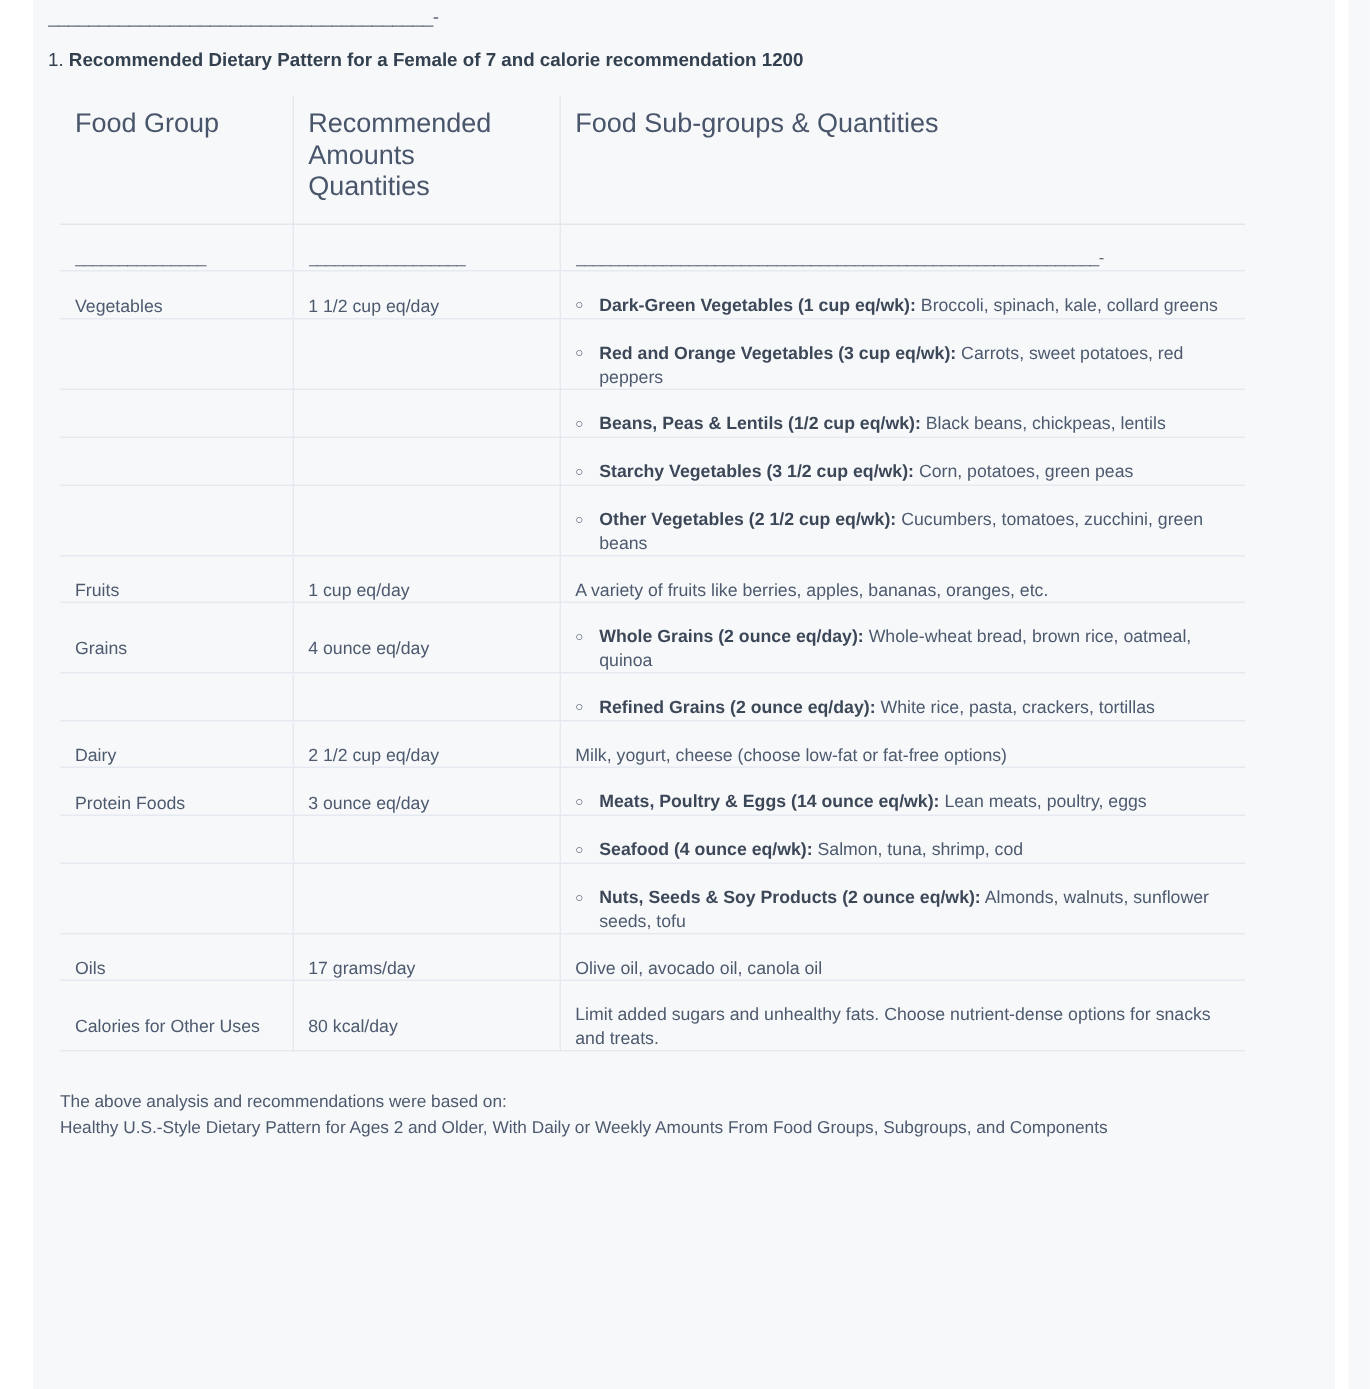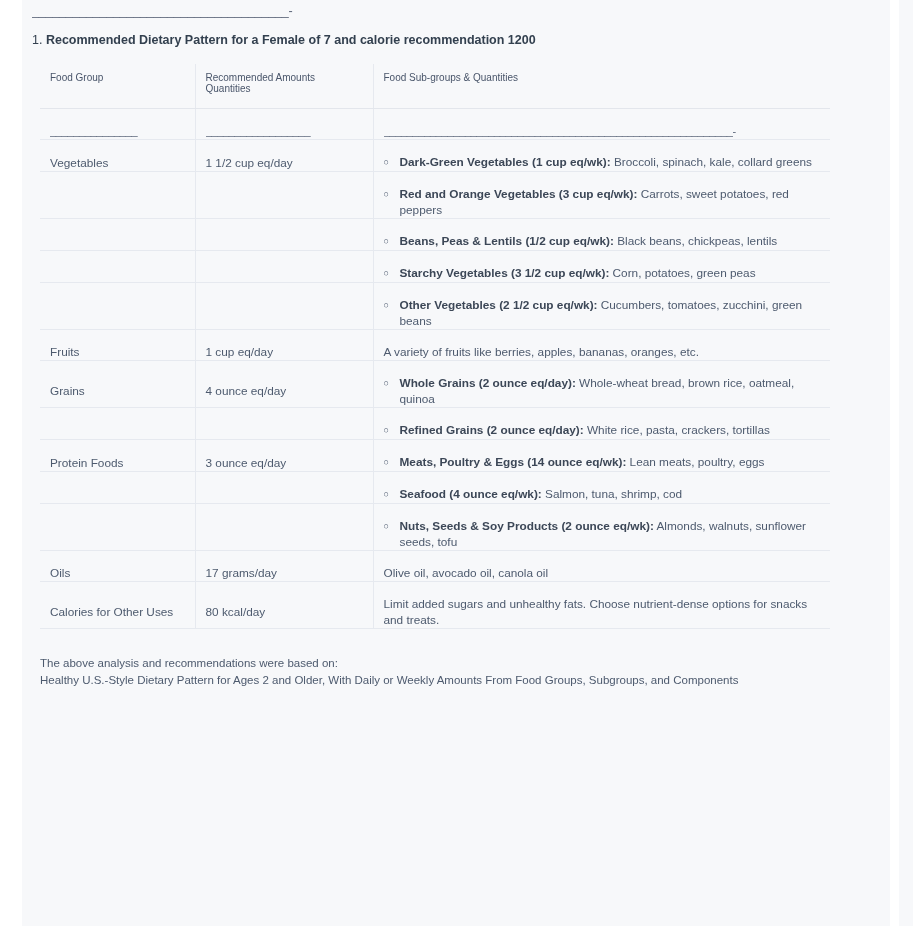--- a/index.html
+++ b/index.html
@@ -84,21 +84,21 @@
     width: 790px;
     table-layout: fixed;
   }
   table.diet-table col.c1 { width: 155px; }
   table.diet-table col.c2 { width: 178px; }
   table.diet-table col.c3 { width: 457px; }
 
   table.diet-table th {
     text-align: left;
     font-weight: 400;
-    font-size: 10px;
+    font-size: 18px;
     color: #49556a;
     padding: 8px 10px 14px 10px;
     border-bottom: 1px solid #e3e6ec;
     vertical-align: top;
   }
   table.diet-table td {
     font-size: 11.8px;
     color: #4d5a6e;
     padding: 14px 10px 0 10px;
     border-bottom: 1px solid #e6e9ef;
@@ -266,20 +266,30 @@
               <td></td>
               <td></td>
               <td class="last">
                 <div class="sub-row">
                   <span class="sub-bullet">○</span>
                   <span class="sub-text"><b>Refined Grains (2 ounce eq/day):</b><span> White rice, pasta, crackers, tortillas</span></span>
                 </div>
               </td>
             </tr>
             <tr>
+              <td>Dairy</td>
+              <td>2 1/2 cup eq/day</td>
+              <td class="last">
+                <div class="sub-row">
+                  <span class="sub-bullet" style="width: 0px; flex: 0 0 0px;"></span>
+                  <span class="sub-text">Milk, yogurt, cheese (choose low-fat or fat-free options)</span>
+                </div>
+              </td>
+            </tr>
+            <tr>
               <td>Protein Foods</td>
               <td>3 ounce eq/day</td>
               <td class="last">
                 <div class="sub-row">
                   <span class="sub-bullet">○</span>
                   <span class="sub-text"><b>Meats, Poultry &amp; Eggs (14 ounce eq/wk):</b><span> Lean meats, poultry, eggs</span></span>
                 </div>
               </td>
             </tr>
             <tr>

